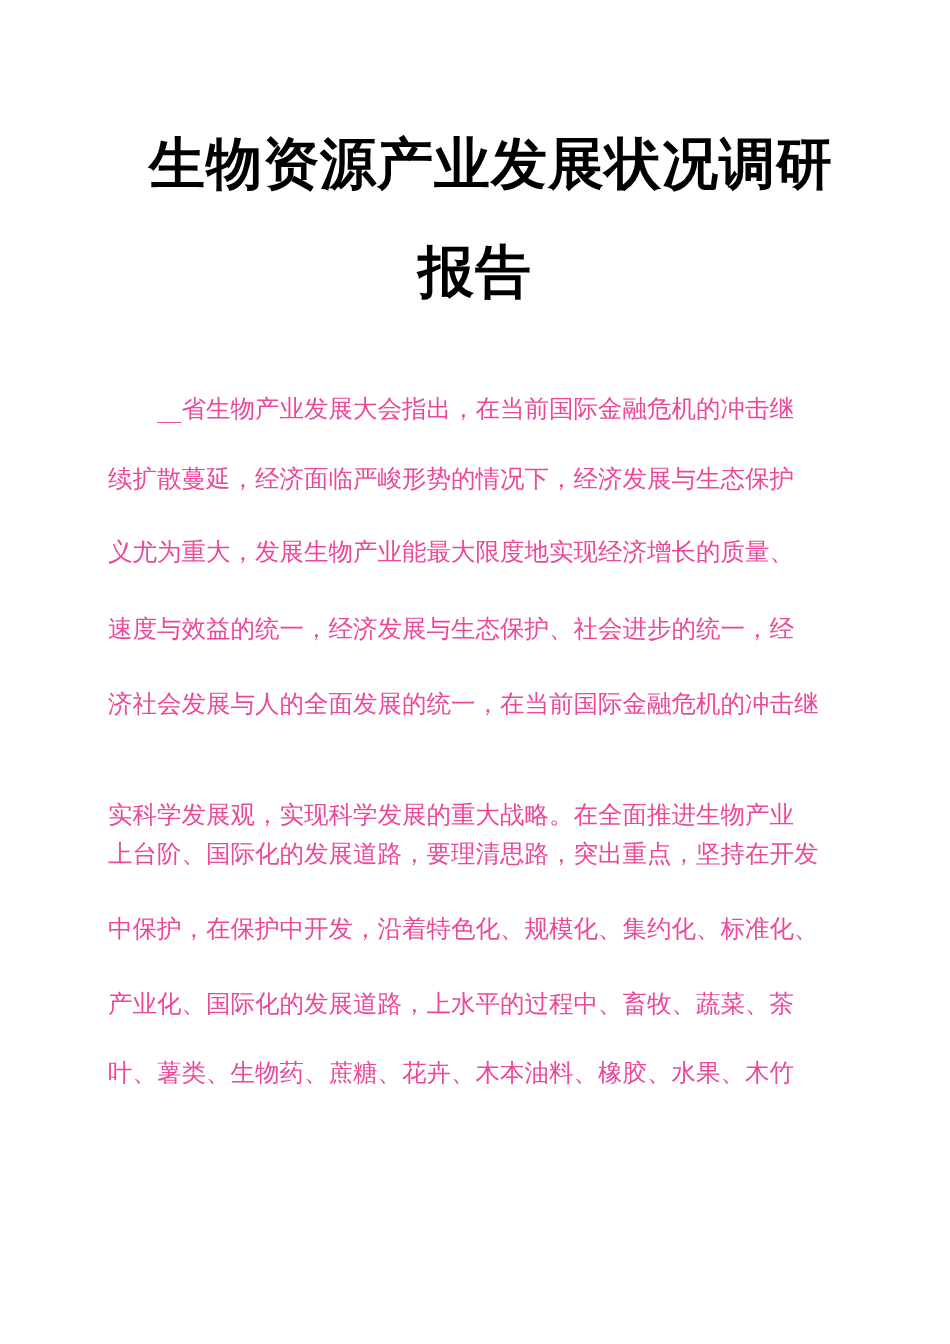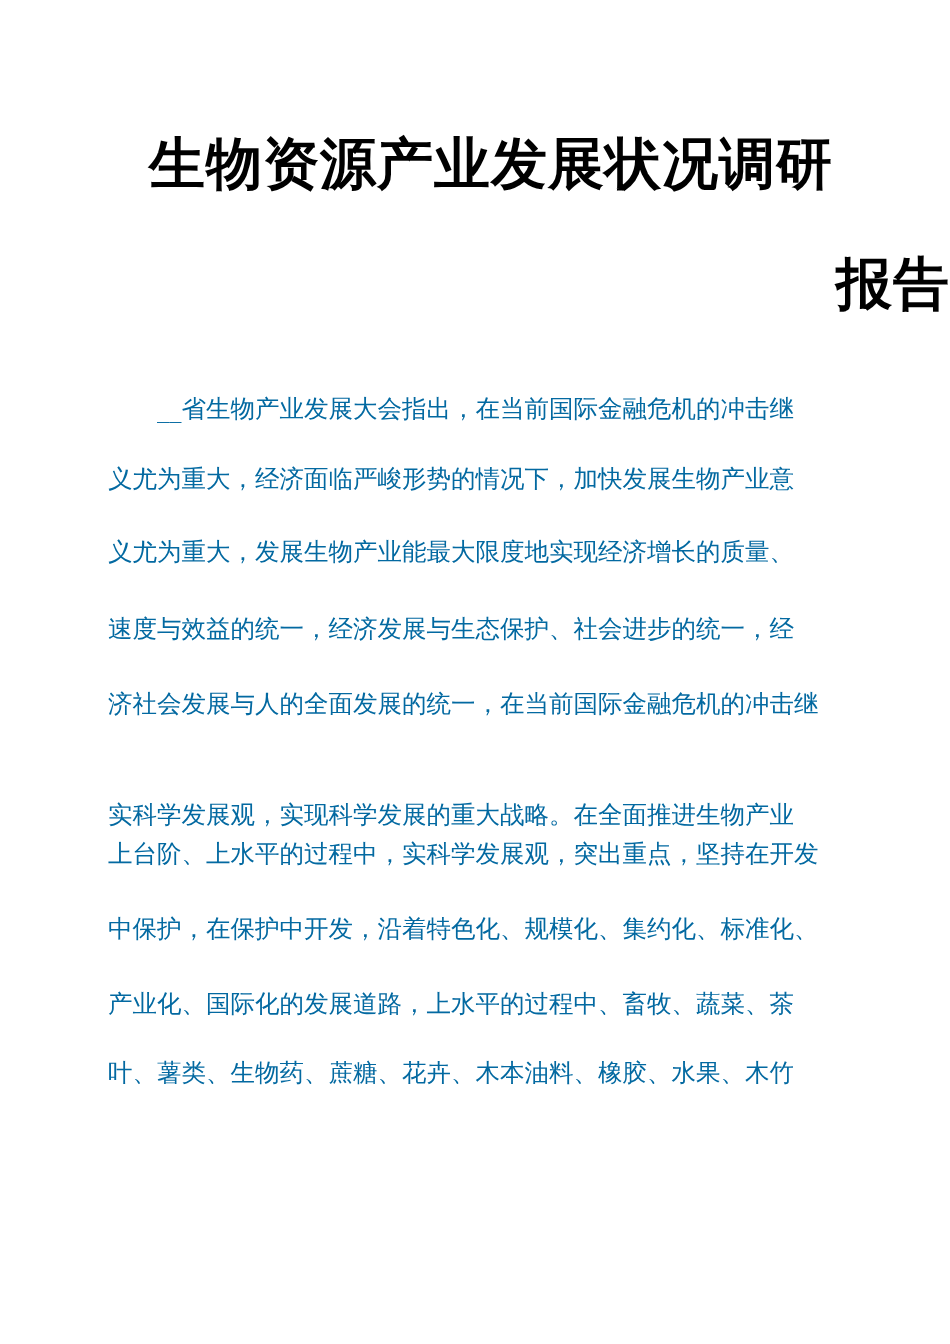--- a/index.html
+++ b/index.html
@@ -29,43 +29,43 @@
       text-align: center;
       font-family: "DejaVu Sans", "Liberation Sans", sans-serif;
       font-weight: bold;
       font-size: 56px;
       line-height: 56px;
       letter-spacing: 1px;
       color: #000;
       white-space: nowrap;
     }
     .title.line1 { top: 136px; left: 16px; }
-    .title.line2 { top: 256px; text-align: right; }
+    .title.line2 { top: 244px; }
     .body-line {
       position: absolute;
       left: 108px;
       font-family: "DejaVu Serif", "Liberation Serif", serif;
       font-size: 24.5px;
       line-height: 30px;
-      color: #0369a1;
+      color: #ec4899;
       white-space: nowrap;
       letter-spacing: 0px;
     }
     .body-line.first { left: 157px; }
   </style>
 </head>
 <body>
 
 <div class="page">
   <div class="title line1">生物资源产业发展状况调研</div>
   <div class="title line2">报告</div>
 
   <div class="body-line first" style="top:394px;">__省生物产业发展大会指出，在当前国际金融危机的冲击继</div>
-  <div class="body-line" style="top:464px;">义尤为重大，经济面临严峻形势的情况下，加快发展生物产业意</div>
+  <div class="body-line" style="top:464px;">续扩散蔓延，经济面临严峻形势的情况下，经济发展与生态保护</div>
   <div class="body-line" style="top:537px;">义尤为重大，发展生物产业能最大限度地实现经济增长的质量、</div>
   <div class="body-line" style="top:614px;">速度与效益的统一，经济发展与生态保护、社会进步的统一，经</div>
   <div class="body-line" style="top:689px;">济社会发展与人的全面发展的统一，在当前国际金融危机的冲击继</div>
   <div class="body-line" style="top:800px;">实科学发展观，实现科学发展的重大战略。在全面推进生物产业</div>
-  <div class="body-line" style="top:839px;">上台阶、上水平的过程中，实科学发展观，突出重点，坚持在开发</div>
+  <div class="body-line" style="top:839px;">上台阶、国际化的发展道路，要理清思路，突出重点，坚持在开发</div>
   <div class="body-line" style="top:914px;">中保护，在保护中开发，沿着特色化、规模化、集约化、标准化、</div>
   <div class="body-line" style="top:989px;">产业化、国际化的发展道路，上水平的过程中、畜牧、蔬菜、茶</div>
   <div class="body-line" style="top:1058px;">叶、薯类、生物药、蔗糖、花卉、木本油料、橡胶、水果、木竹</div>
 </div>
 
 </body></html>

